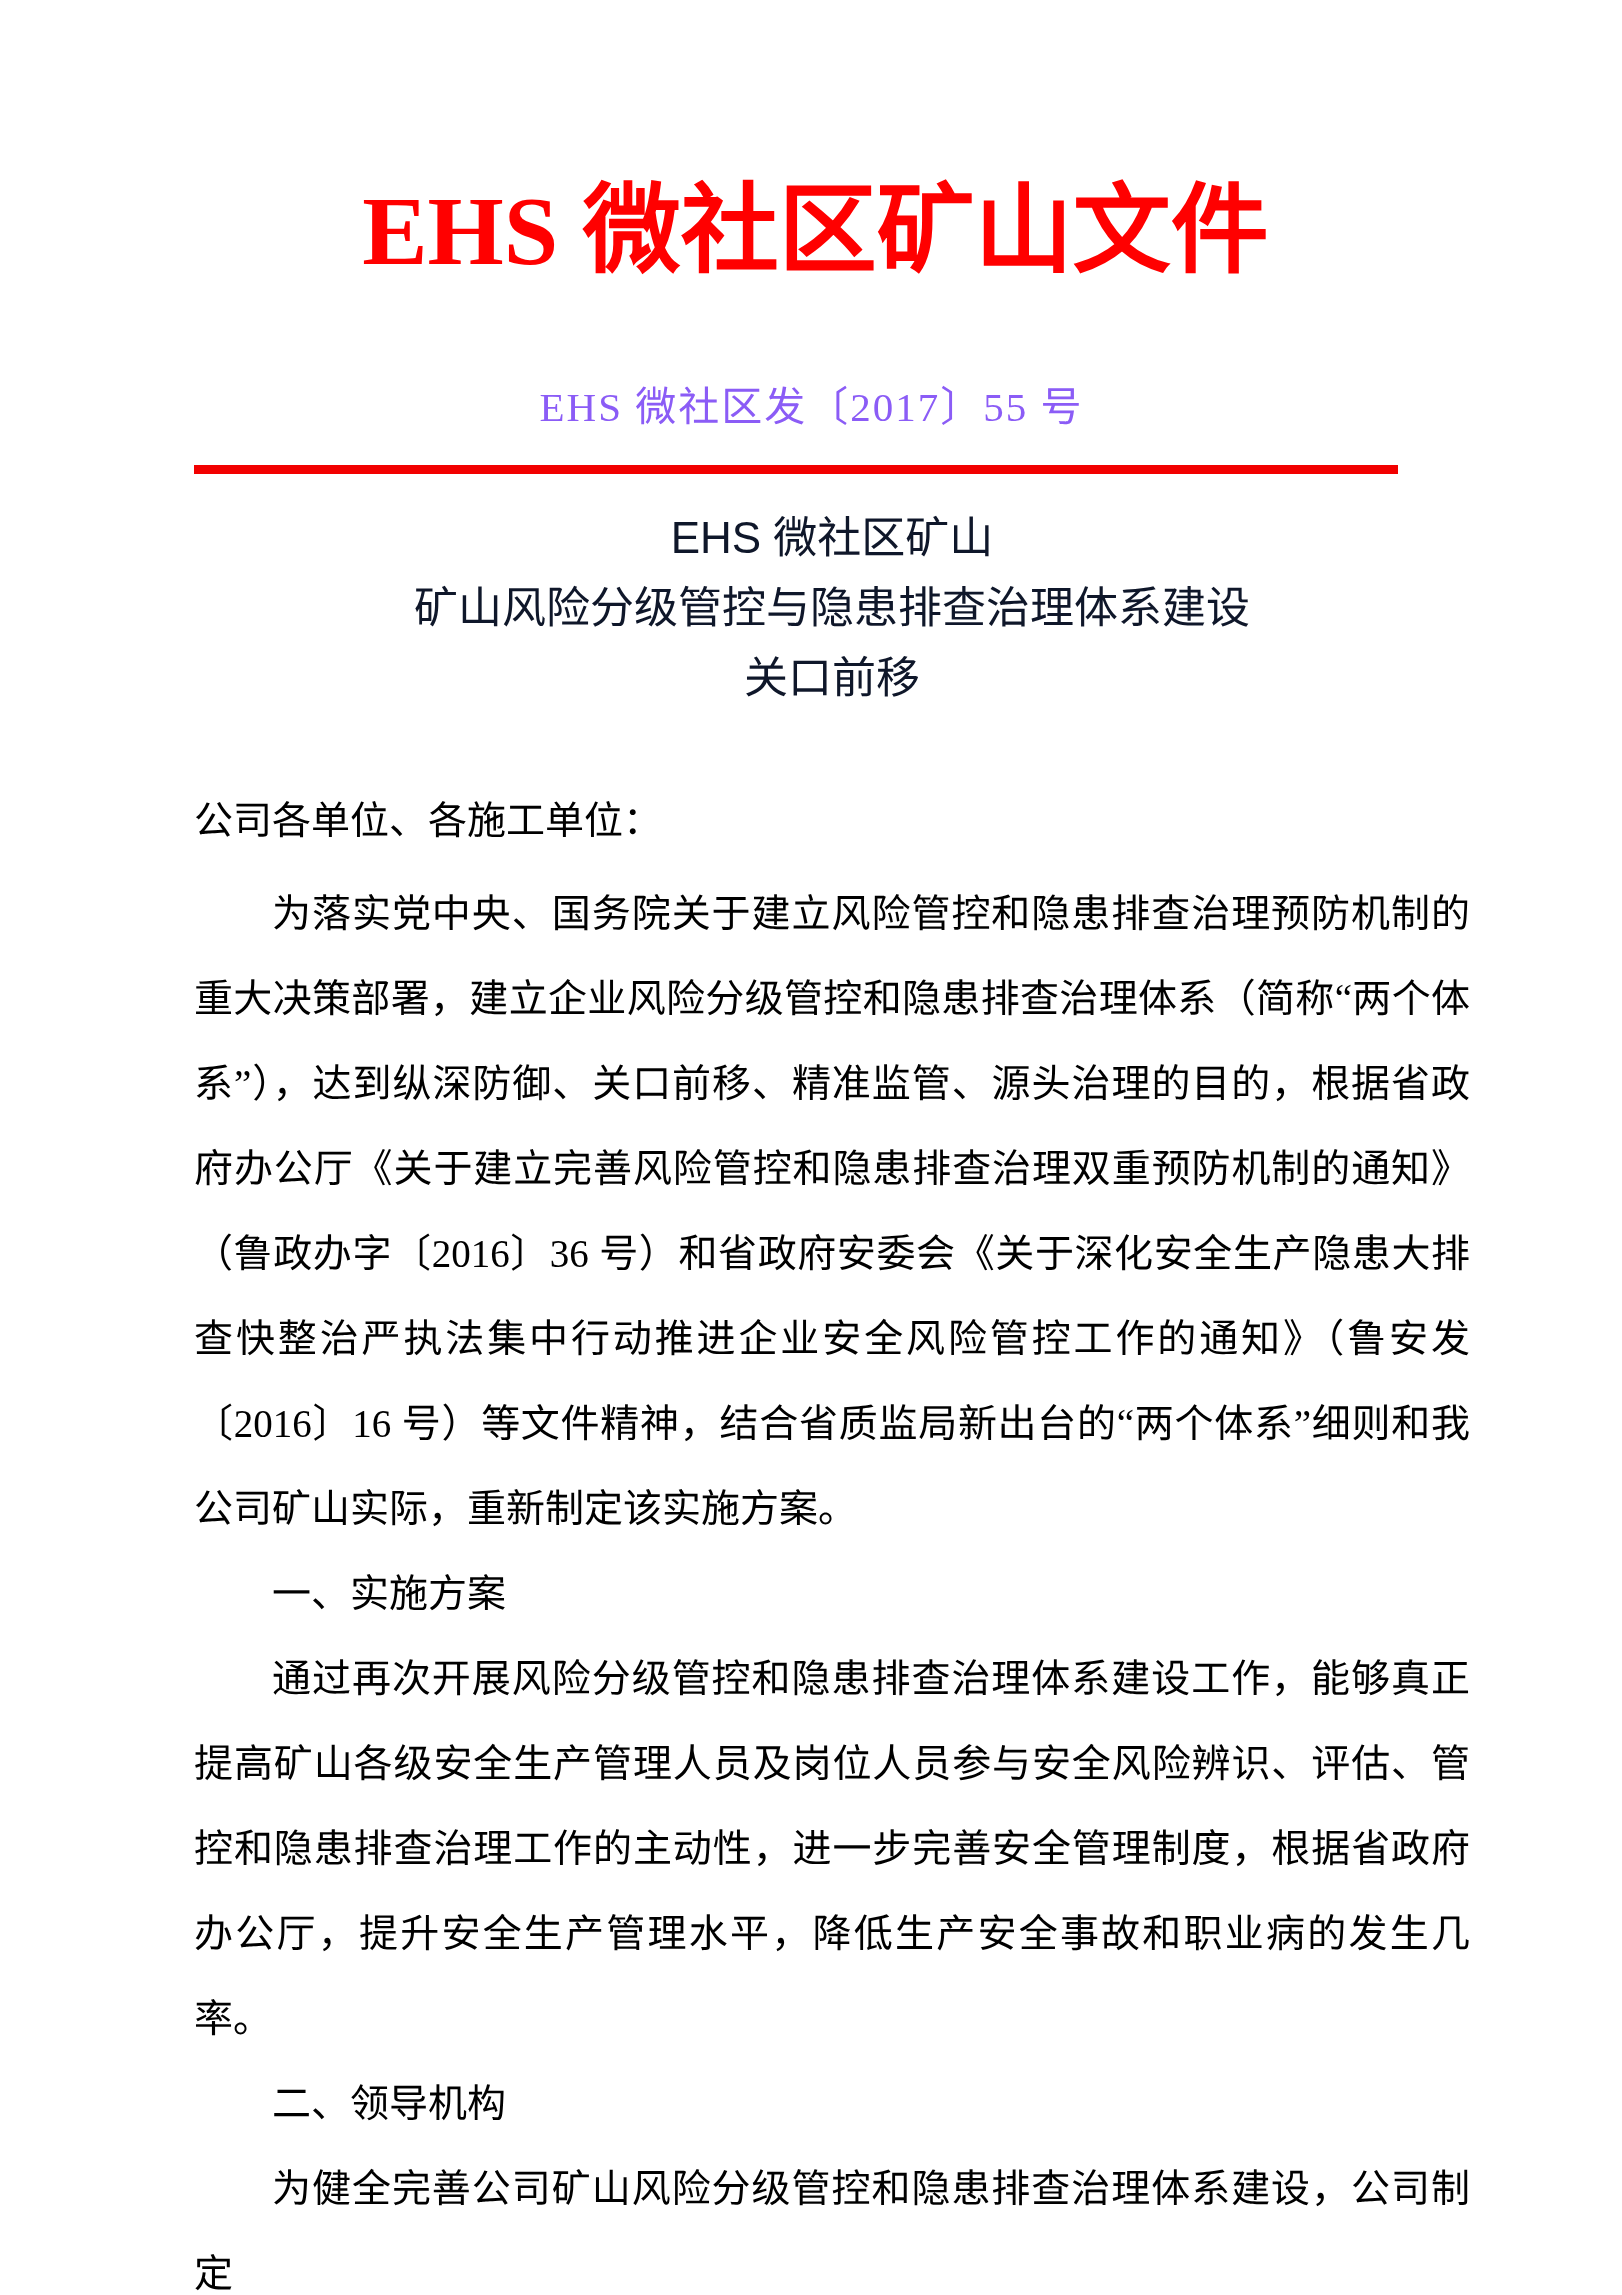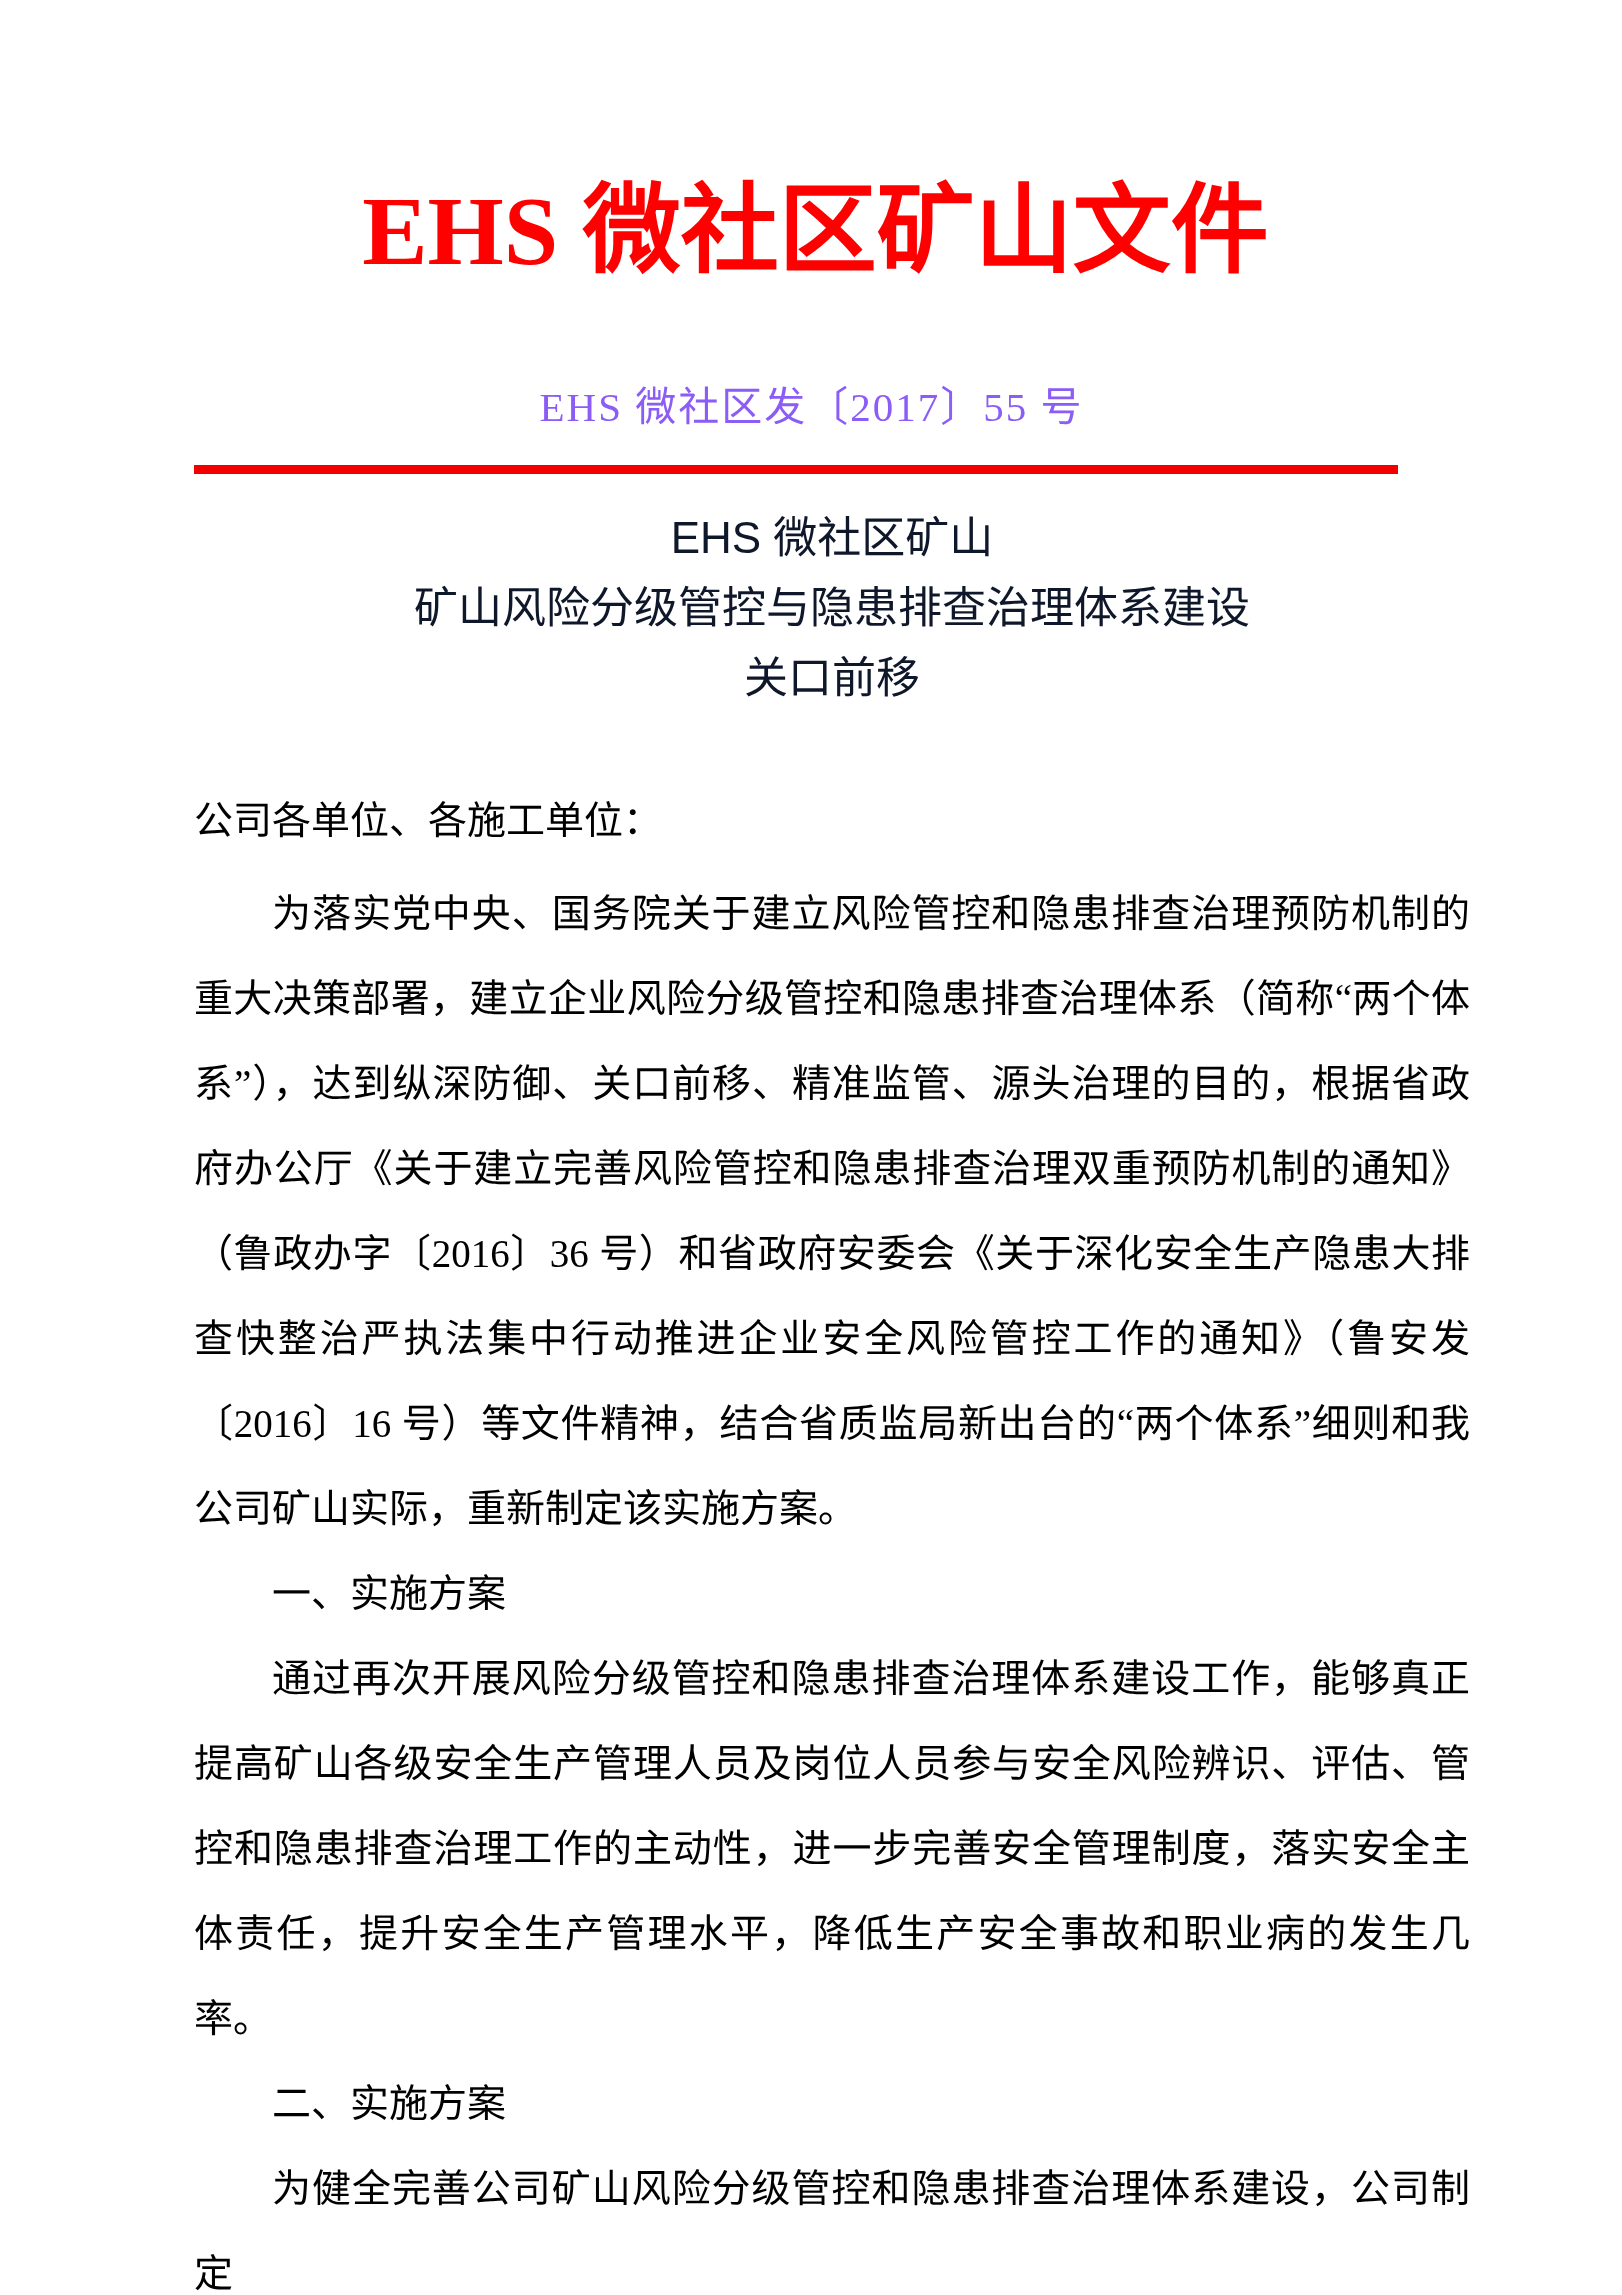--- a/index.html
+++ b/index.html
@@ -97,22 +97,22 @@
       <div>关口前移</div>
     </div>
 
     <div class="body">
       <p class="salutation">公司各单位、各施工单位：</p>
 
       <p class="para">为落实党中央、国务院关于建立风险管控和隐患排查治理预防机制的重大决策部署，建立企业风险分级管控和隐患排查治理体系（简称“两个体系”），达到纵深防御、关口前移、精准监管、源头治理的目的，根据省政府办公厅《关于建立完善风险管控和隐患排查治理双重预防机制的通知》（鲁政办字〔2016〕36 号）和省政府安委会《关于深化安全生产隐患大排查快整治严执法集中行动推进企业安全风险管控工作的通知》（鲁安发〔2016〕16 号）等文件精神，结合省质监局新出台的“两个体系”细则和我公司矿山实际，重新制定该实施方案。</p>
 
       <p class="para">一、实施方案</p>
 
-      <p class="para">通过再次开展风险分级管控和隐患排查治理体系建设工作，能够真正提高矿山各级安全生产管理人员及岗位人员参与安全风险辨识、评估、管控和隐患排查治理工作的主动性，进一步完善安全管理制度，落实安全主体责任，提升安全生产管理水平，降低生产安全事故和职业病的发生几率。</p>
+      <p class="para">通过再次开展风险分级管控和隐患排查治理体系建设工作，能够真正提高矿山各级安全生产管理人员及岗位人员参与安全风险辨识、评估、管控和隐患排查治理工作的主动性，进一步完善安全管理制度，根据省政府办公厅，提升安全生产管理水平，降低生产安全事故和职业病的发生几率。</p>
 
-      <p class="para">二、实施方案</p>
+      <p class="para">二、领导机构</p>
 
       <p class="para">为健全完善公司矿山风险分级管控和隐患排查治理体系建设，公司制定</p>
     </div>
 
   </div>
 </div>
 
 
 </body></html>

